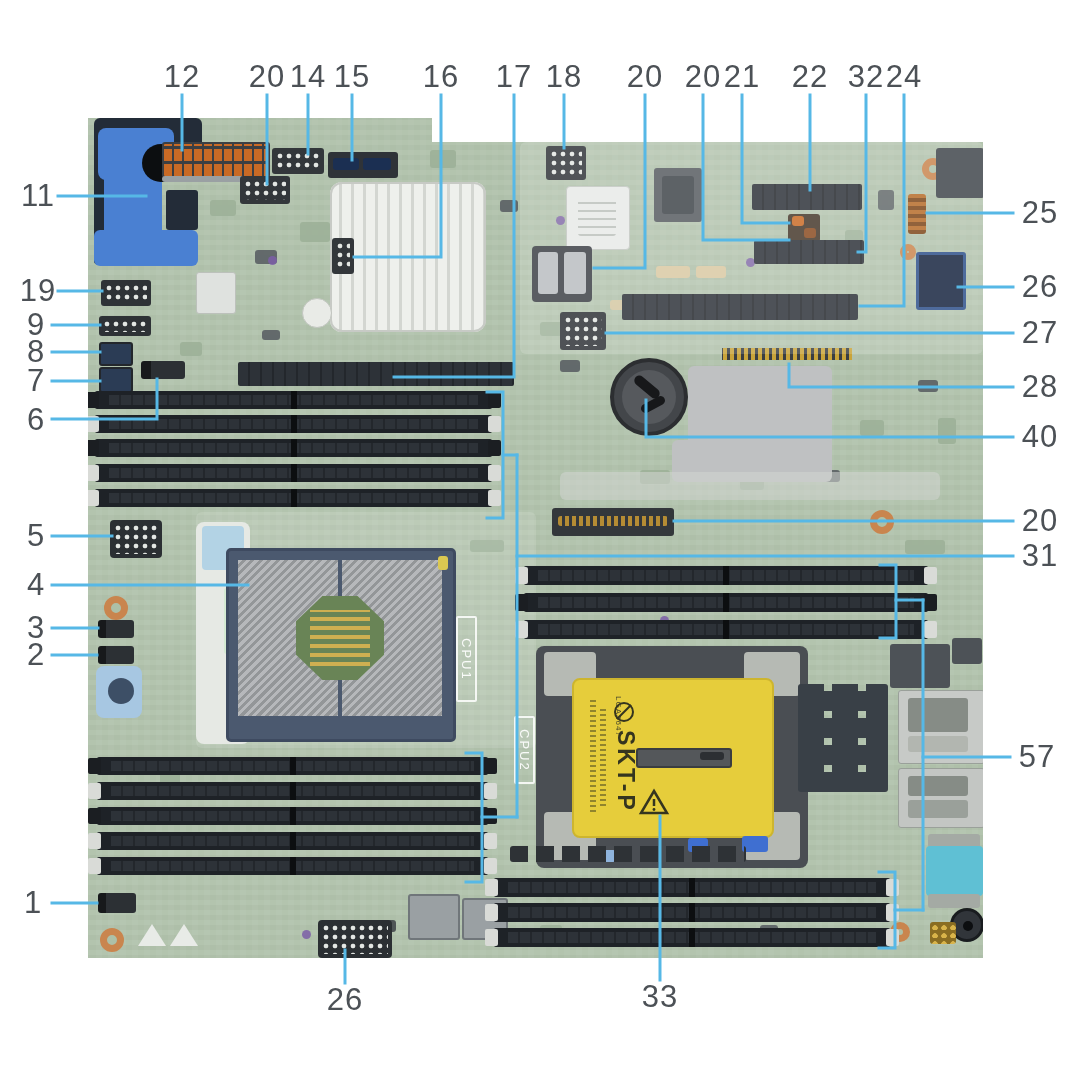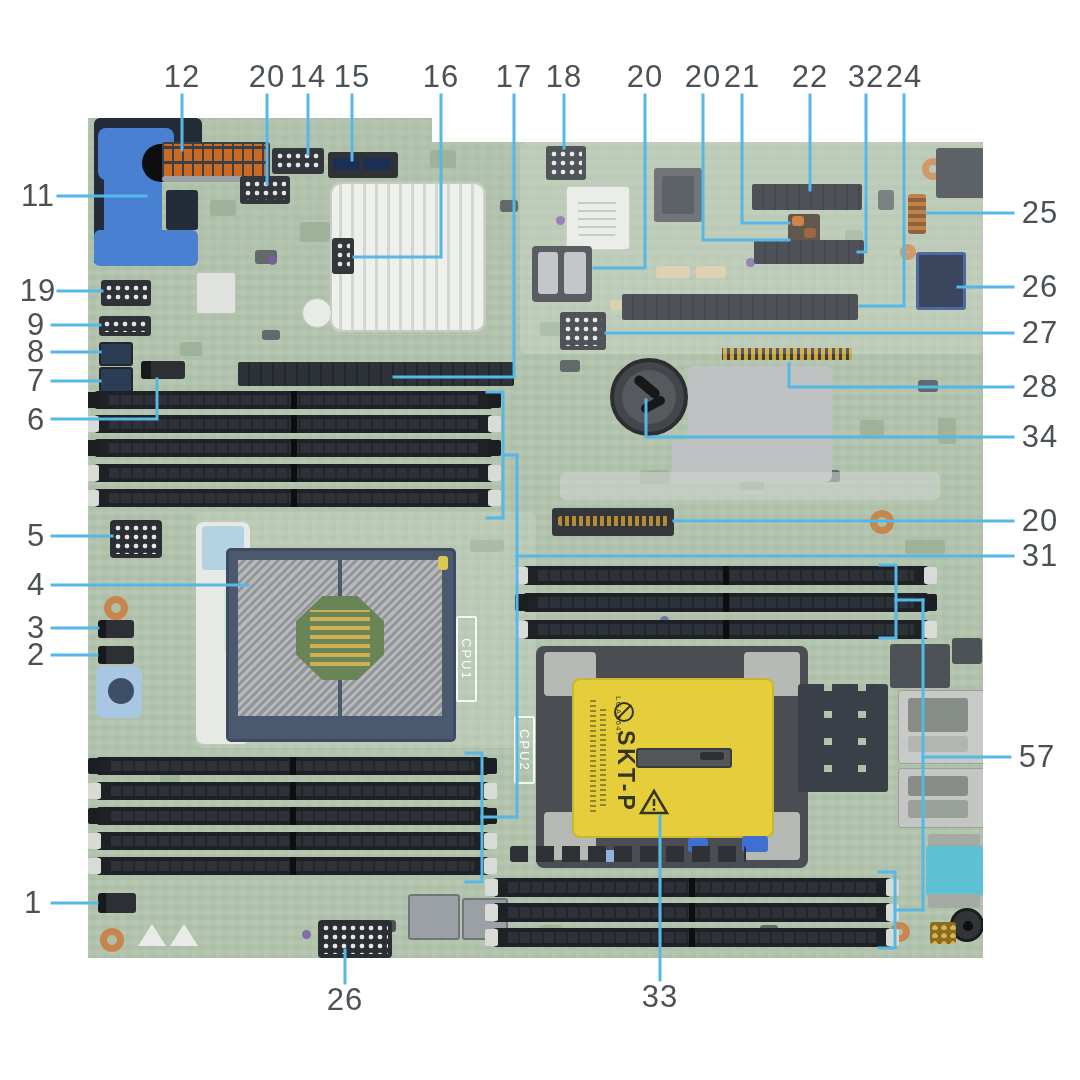--- a/index.html
+++ b/index.html
@@ -408,20 +408,20 @@
       <div class="callout" style="left: 645px; top: 77px;">20</div>
       <div class="callout" style="left: 703px; top: 77px;">20</div>
       <div class="callout" style="left: 742px; top: 77px;">21</div>
       <div class="callout" style="left: 810px; top: 77px; text-align: center;">22</div>
       <div class="callout" style="left: 866px; top: 77px;">32</div>
       <div class="callout" style="left: 904px; top: 77px;">24</div>
       <div class="callout" style="left: 1040px; top: 213px;">25</div>
       <div class="callout" style="left: 1040px; top: 287px;">26</div>
       <div class="callout" style="left: 1040px; top: 333px;">27</div>
       <div class="callout" style="left: 1040px; top: 387px;">28</div>
-      <div class="callout" style="left: 1040px; top: 437px;">34</div>
+      <div class="callout" style="left: 1040px; top: 437px;">40</div>
       <div class="callout" style="left: 1040px; top: 521px;">20</div>
       <div class="callout" style="left: 1040px; top: 556px;">31</div>
       <div class="callout" style="left: 1037px; top: 757px;">57</div>
       <div class="callout" style="left: 660px; top: 997px;">33</div>
       <div class="callout" style="left: 345px; top: 1000px;">26</div>
     </div>
 </div>
 
 </body></html>

